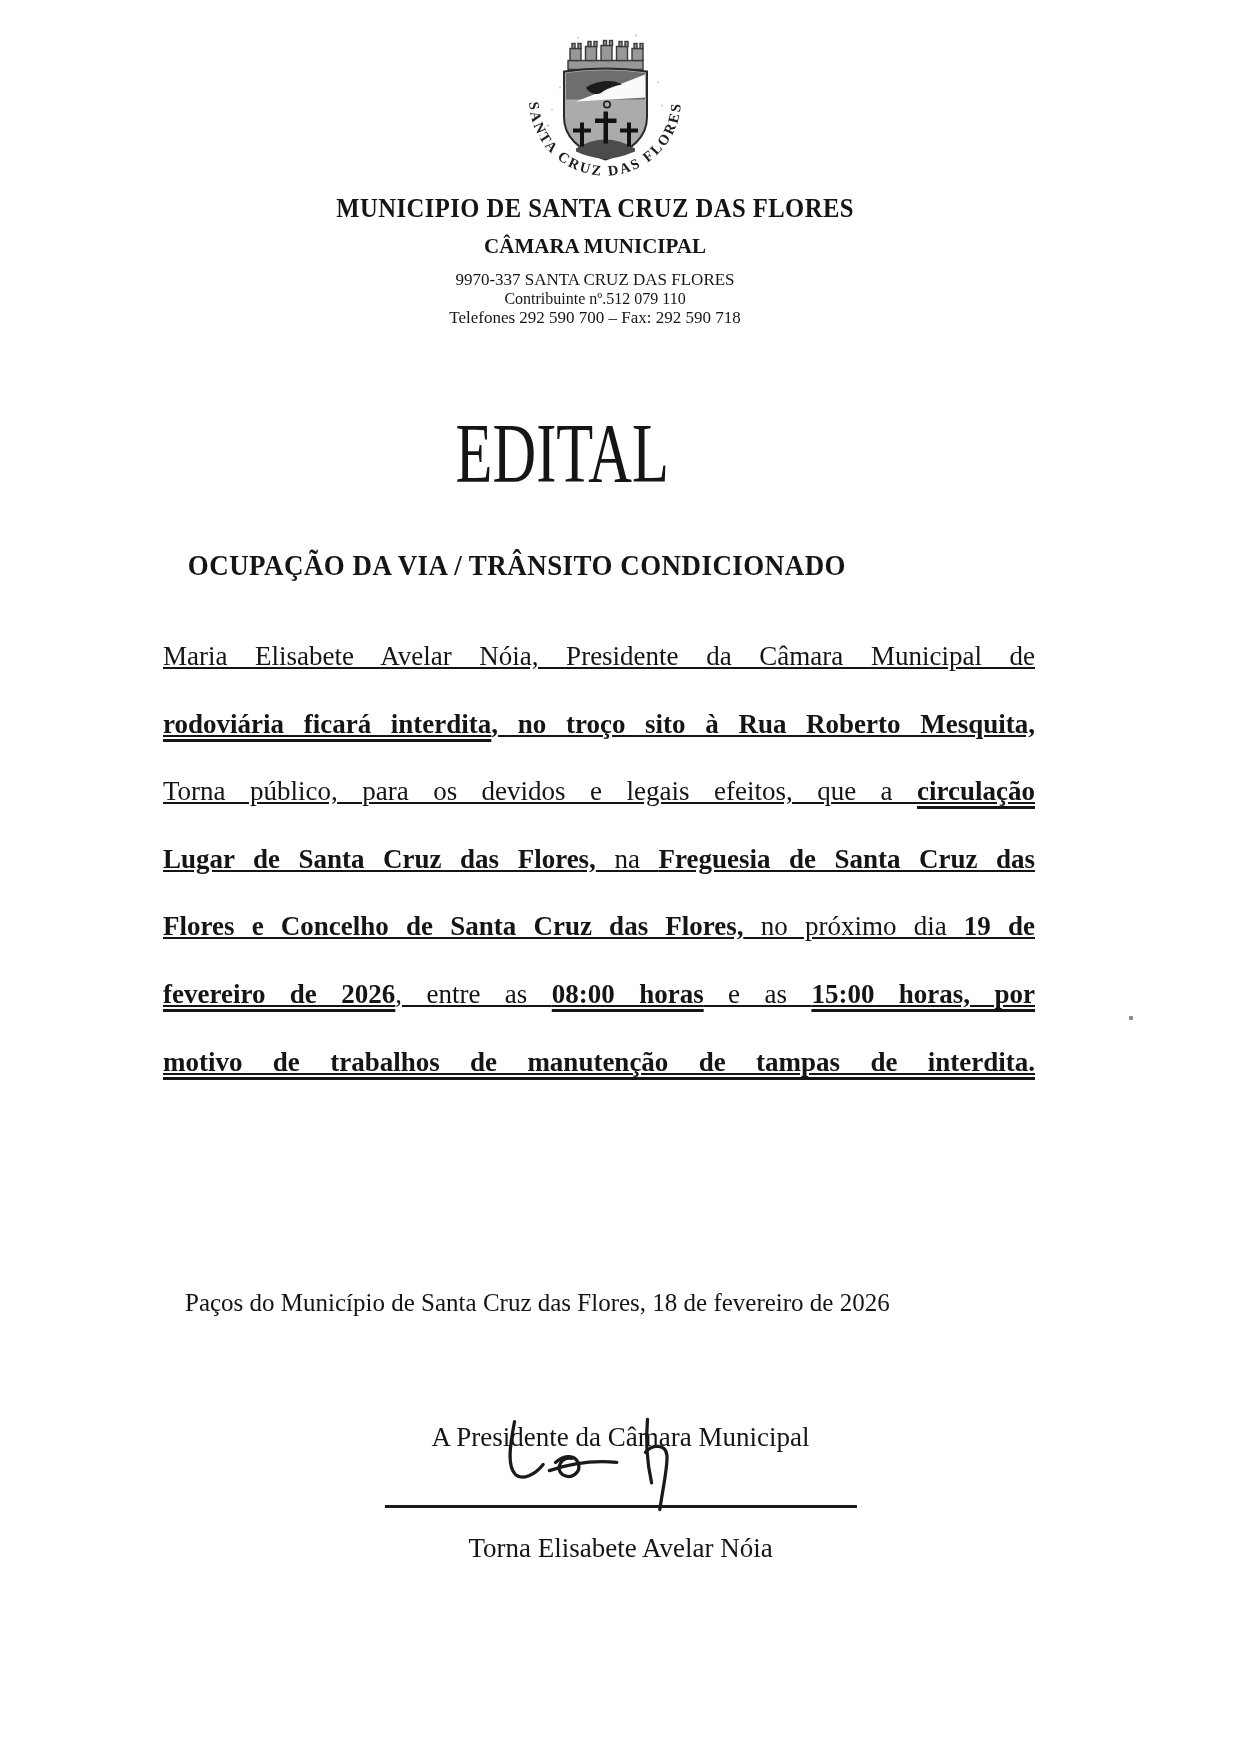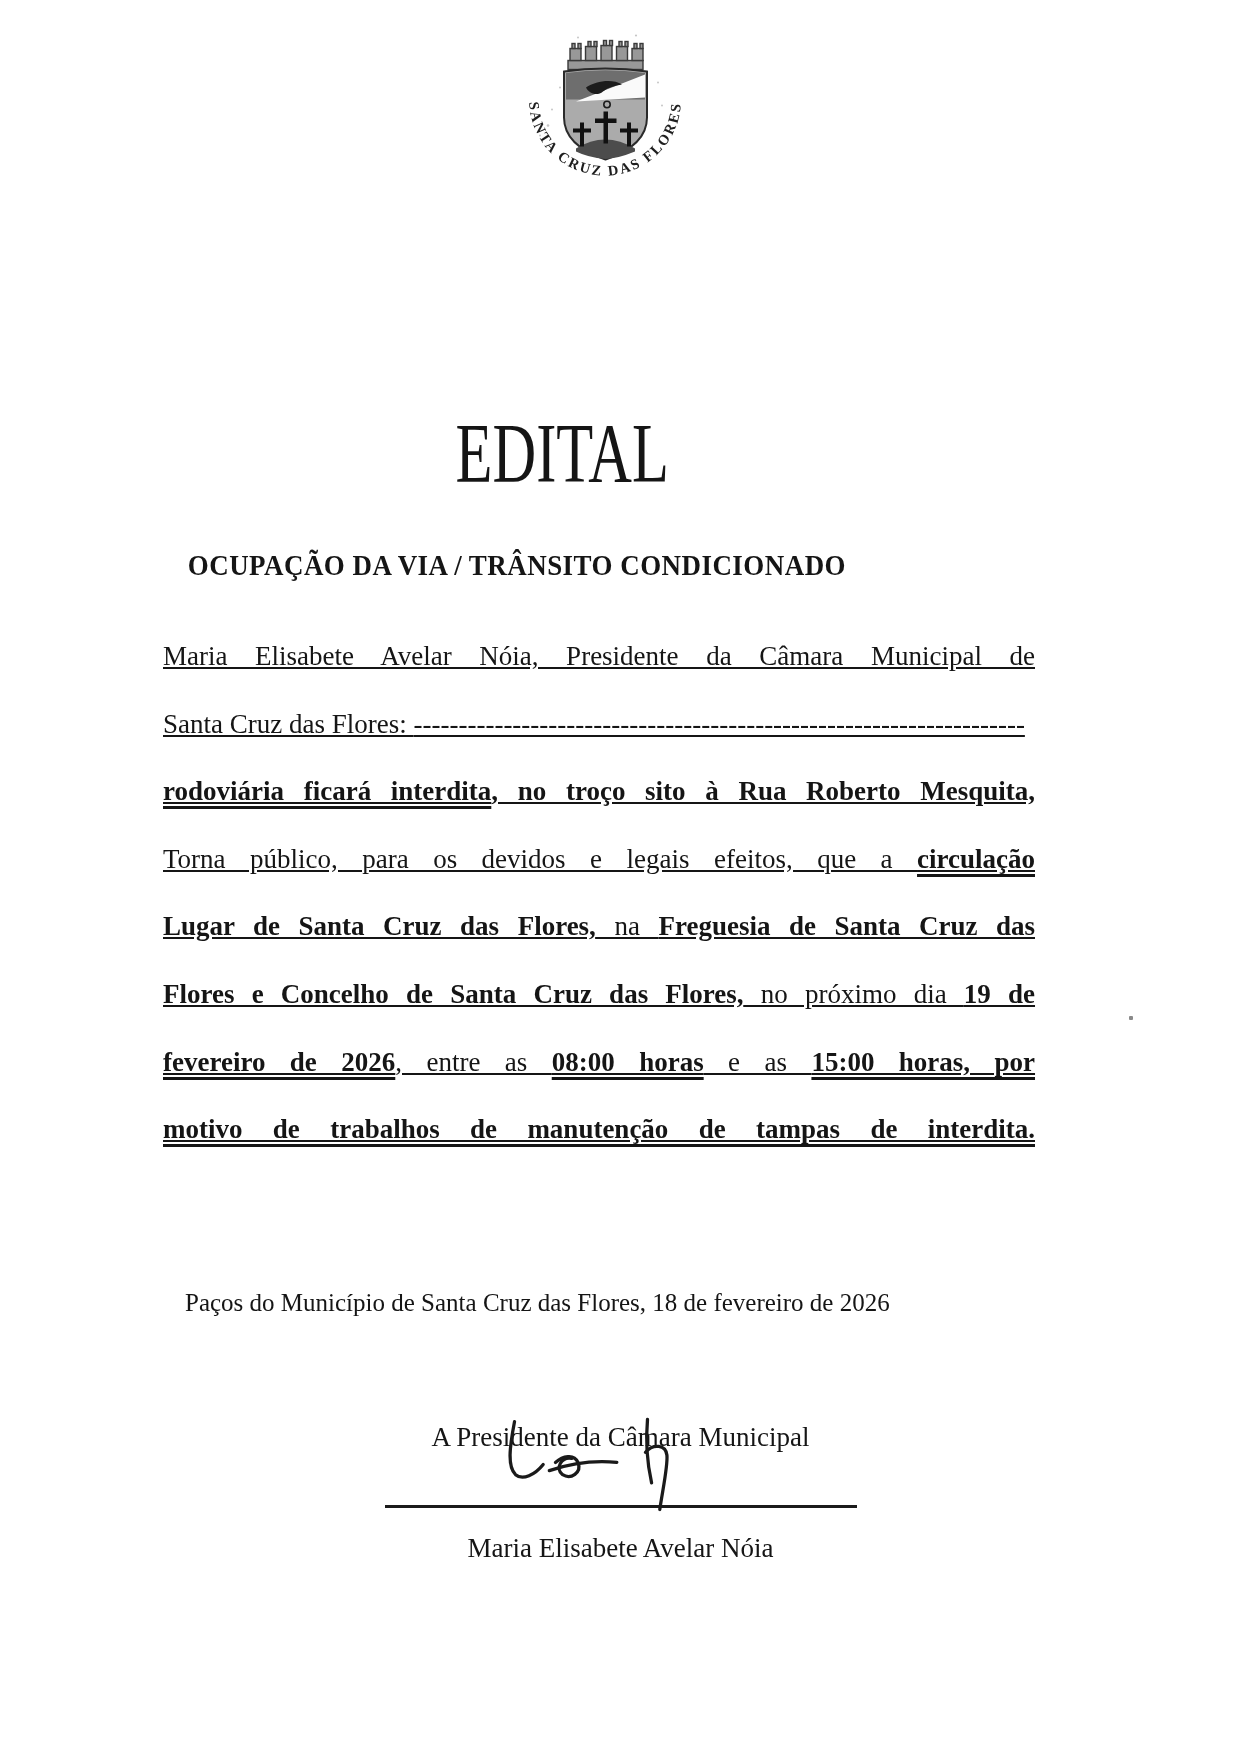--- a/index.html
+++ b/index.html
@@ -105,32 +105,40 @@
           <rect x="55" y="101" width="18" height="4"></rect>
         <rect x="109" y="95" width="4" height="24"></rect>
           <rect x="102" y="101" width="18" height="4"></rect>
       </g>
     </g>
     <text font-size="14.5" font-weight="bold" fill="#1e1e1e" letter-spacing="2.2" font-family="Liberation Serif, serif">
       <textPath href="#arc" startOffset="50%" text-anchor="middle">SANTA CRUZ DAS FLORES</textPath>
     </text>
   </svg>
 
+  <div class="org">
+    <div class="org-title">
+      <span class="cx cx88">MUNICIPIO DE SANTA CRUZ DAS FLORES</span>
+    </div>
+    <div class="org-dept">CÂMARA MUNICIPAL</div>
+    <div class="org-addr">9970-337 SANTA CRUZ DAS FLORES</div>
+    <div class="org-tax">Contribuinte nº.512 079 110</div>
+    <div class="org-tel">Telefones 292 590 700 – Fax: 292 590 718</div>
+  </div>
 
   <div class="edital">
     <span class="cx cx72">EDITAL</span>
   </div>
 
   <div class="subtitle">
     <span class="cx cx93">OCUPAÇÃO DA VIA / TRÂNSITO CONDICIONADO</span>
   </div>
 
   <div class="body-lines">
       <div class="bline"><span>Maria Elisabete Avelar Nóia, Presidente da Câmara Municipal de</span></div>
-      <div class="bline dashline"><span>Santa Cruz das Flores: </span><span>--------------------------------------------------------------------</span></div>
       <div class="bline"><span class="b u">rodoviária ficará interdita</span><span class="b">, no troço sito à Rua Roberto Mesquita,</span></div>
       <div class="bline"><span>Torna público, para os devidos e legais efeitos, que a </span><span class="b u">circulação</span></div>
       <div class="bline"><span class="b">Lugar de Santa Cruz das Flores,</span><span> na </span><span class="b">Freguesia de Santa Cruz das</span></div>
       <div class="bline"><span class="b">Flores  e Concelho de Santa Cruz das Flores,</span><span> no próximo dia </span><span class="b">19 de</span></div>
       <div class="bline"><span class="b u">fevereiro de 2026</span><span>, entre as </span><span class="b u">08:00 horas</span><span> e as </span><span class="b u">15:00 horas, por</span></div>
       <div class="bline"><span class="b u">motivo de trabalhos de manutenção de tampas de interdita.</span></div>
     </div>
 
   <div class="closing">Paços do Município de Santa Cruz das Flores, 18 de fevereiro de 2026</div>
 
@@ -141,17 +149,17 @@
       <g fill="none" stroke="#1a1a1a" stroke-width="3.2" stroke-linecap="round" stroke-linejoin="round">
         <path d="M24,10 C19,36 17,54 25,62 C32,68 44,62 52,52"></path>
         <path d="M80,46 C70,44 63,56 71,62 C79,67 90,60 86,50 C82,41 71,44 64,50"></path>
         <path d="M58,58 C82,50 104,48 124,50"></path>
         <path d="M154,8 C152,30 154,52 158,70"></path>
         <path d="M152,40 C160,31 172,33 173,43 C174,53 169,76 166,96"></path>
       </g>
     </svg>
   </div>
 
-  <div class="signatory">Maria Elisabete Avelar Nóia</div>
+  <div class="signatory">Torna Elisabete Avelar Nóia</div>
 
   <div class="speck"></div>
 
 </div>
 
 </body></html>

